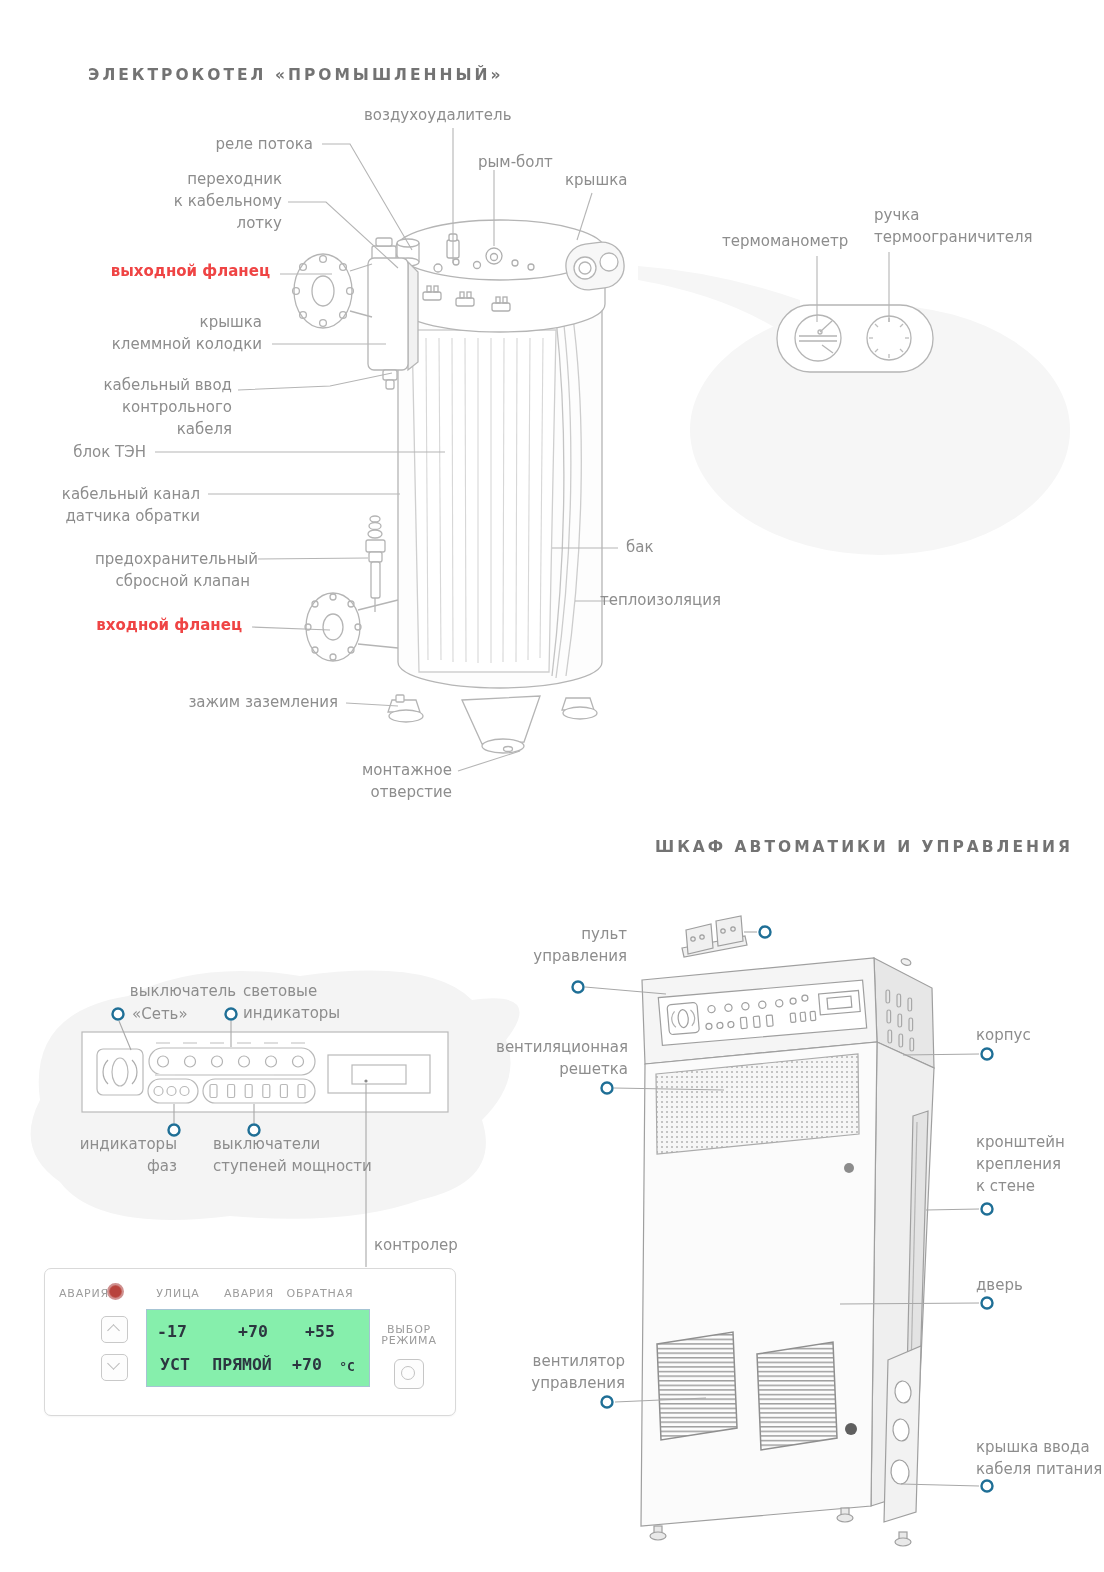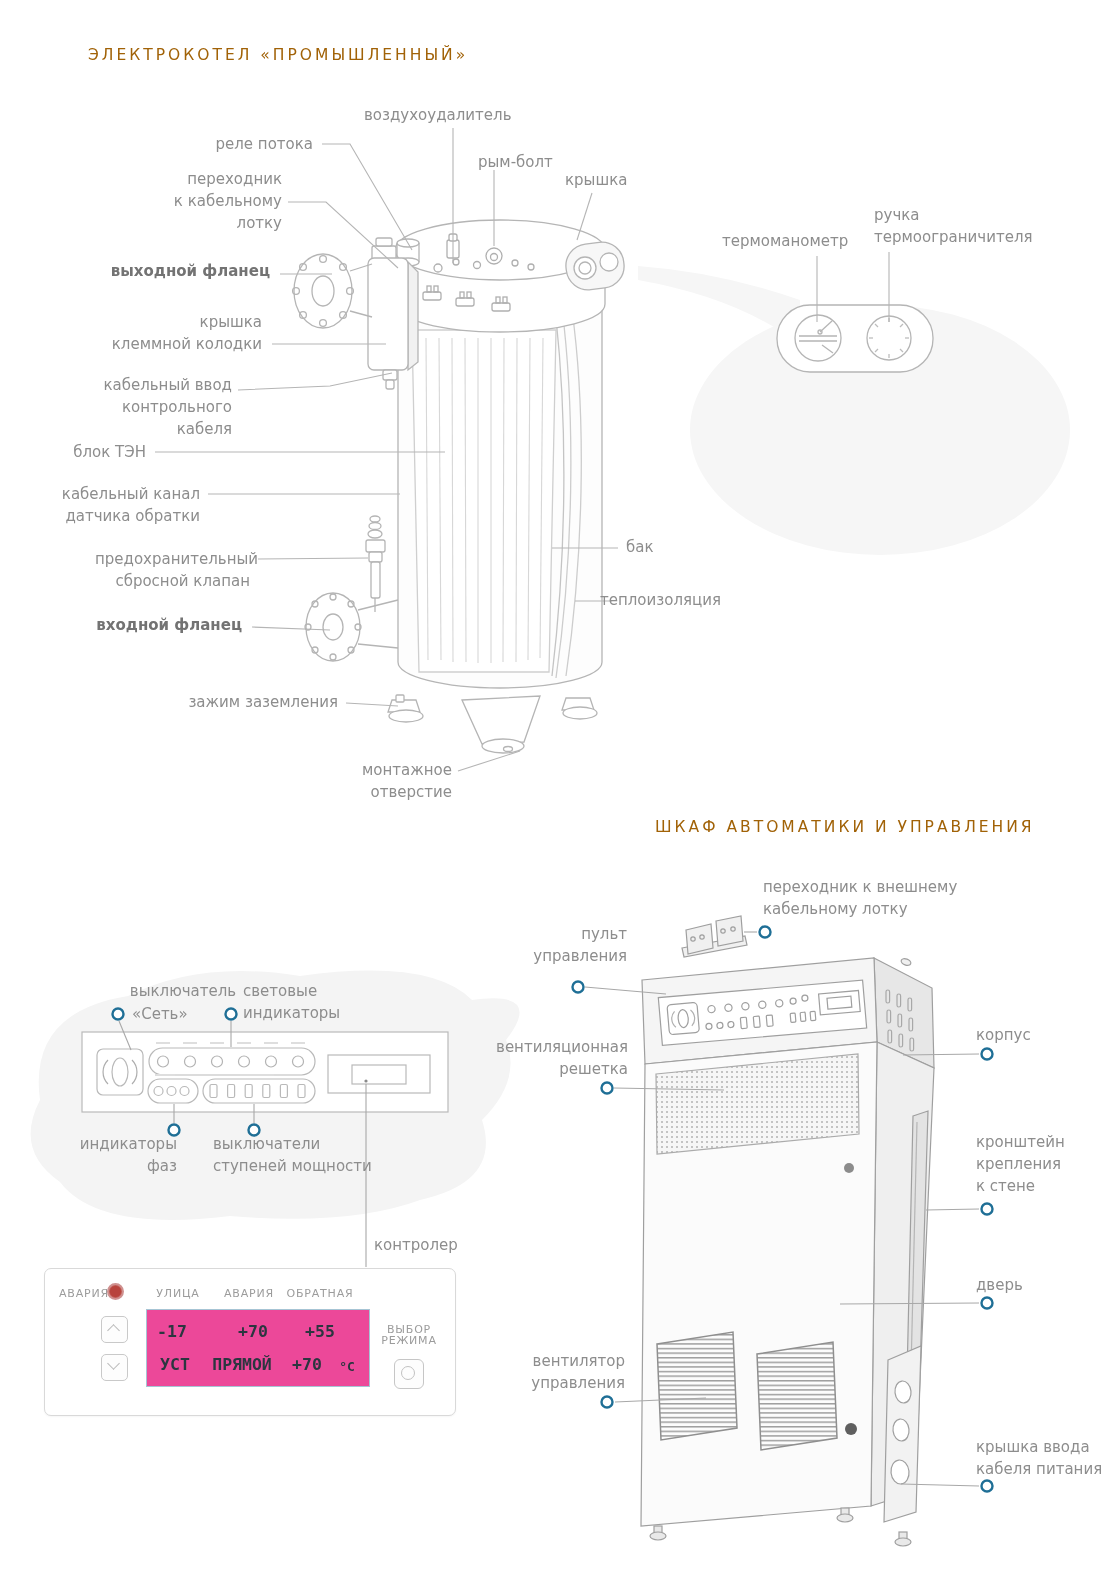--- a/index.html
+++ b/index.html
@@ -1,34 +1,34 @@
 <!DOCTYPE html>
 <html><head>
 <meta charset="utf-8">
 <style>
   html,body{margin:0;padding:0;background:#fff;}
   #stage{position:relative;width:1104px;height:1572px;background:#fff;overflow:hidden;
          font-family:"DejaVu Sans","Liberation Sans",sans-serif;}
   svg.layer{position:absolute;left:0;top:0;}
-  .ttl{position:absolute;font-size:15.5px;font-weight:400;letter-spacing:3px;color:#a16207;white-space:nowrap;}
+  .ttl{position:absolute;font-size:15.5px;font-weight:700;letter-spacing:3px;color:#737373;white-space:nowrap;margin-top:20px;}
   .lbl{position:absolute;font-size:15px;line-height:22px;color:#8d8d8d;white-space:pre-line;}
   .lbl.r{text-align:right;}
   .lbl.c{text-align:center;}
-  .lbl.b{color:#737373;font-weight:bold;text-align:right;}
+  .lbl.b{color:#ef4444;font-weight:bold;text-align:right;}
   .tiny{position:absolute;font-size:11px;letter-spacing:0.8px;color:#9c9c9c;white-space:pre-line;}
   
   #ctrl{position:absolute;left:44px;top:1268px;width:410px;height:146px;background:#fff;
         border:1.5px solid #d9d9d9;border-radius:7px;box-shadow:0 1px 2px rgba(0,0,0,0.04);}
   #ctrl .led{position:absolute;left:62px;top:14px;width:13px;height:13px;border-radius:50%;
         border:2px solid #cf9190;background:radial-gradient(circle at 50% 50%, #b8433c 55%, #d8928c 90%);}
   .sqbtn{position:absolute;width:25px;height:25px;border:1.5px solid #c9c9c9;border-radius:5px;background:#fdfdfd;}
   .chev{position:absolute;left:7px;width:8px;height:8px;border-top:1.6px solid #b9b9b9;border-right:1.6px solid #b9b9b9;}
   .chev.up{top:9px;transform:rotate(-45deg);}
   .chev.dn{top:4px;transform:rotate(135deg);}
-  #lcd{position:absolute;left:101px;top:40px;width:222px;height:76px;background:#ec4899;
+  #lcd{position:absolute;left:101px;top:40px;width:222px;height:76px;background:#86efac;
        border:1.5px solid #a6c4d4;}
   .lcdv{position:absolute;transform:translateX(-50%);font-family:"DejaVu Sans Mono","Liberation Mono",monospace;
         font-weight:bold;font-size:16.5px;color:#2c3640;white-space:nowrap;}
   .lcdv.deg{font-size:13px;top:49px;}
   #modebtn{position:absolute;left:349px;top:90px;width:28px;height:28px;border:1.5px solid #c6c6c6;
         border-radius:6px;background:#fdfdfd;}
   #modebtn .ring{position:absolute;left:6px;top:6px;width:12px;height:12px;border:1.5px solid #c2c2c2;border-radius:50%;}
 </style>
 </head>
 <body>
@@ -402,22 +402,20 @@
 сбросной клапан</div>
 <div class="lbl r b" style="left:92px;top:614px;width:150px">входной фланец</div>
 <div class="lbl r" style="left:188px;top:691px;width:150px">зажим заземления</div>
 <div class="lbl r" style="left:282px;top:759px;width:170px">монтажное отверстие</div>
 <div class="lbl" style="left:626px;top:536px">бак</div>
 <div class="lbl" style="left:600px;top:589px">теплоизоляция</div>
 <div class="lbl" style="left:722px;top:230px">термоманометр</div>
 <div class="lbl" style="left:874px;top:204px">ручка
 термоограничителя</div>
 
-<div class="lbl" style="left:763px;top:876px">переходник к внешнему
-кабельному лотку</div>
 <div class="lbl r" style="left:500px;top:923px;width:127px">пульт
 управления</div>
 <div class="lbl r" style="left:488px;top:1036px;width:140px">вентиляционная
 решетка</div>
 <div class="lbl" style="left:976px;top:1024px">корпус</div>
 <div class="lbl" style="left:976px;top:1131px">кронштейн
 крепления
 к стене</div>
 <div class="lbl" style="left:976px;top:1274px">дверь</div>
 <div class="lbl r" style="left:505px;top:1350px;width:120px">вентилятор

